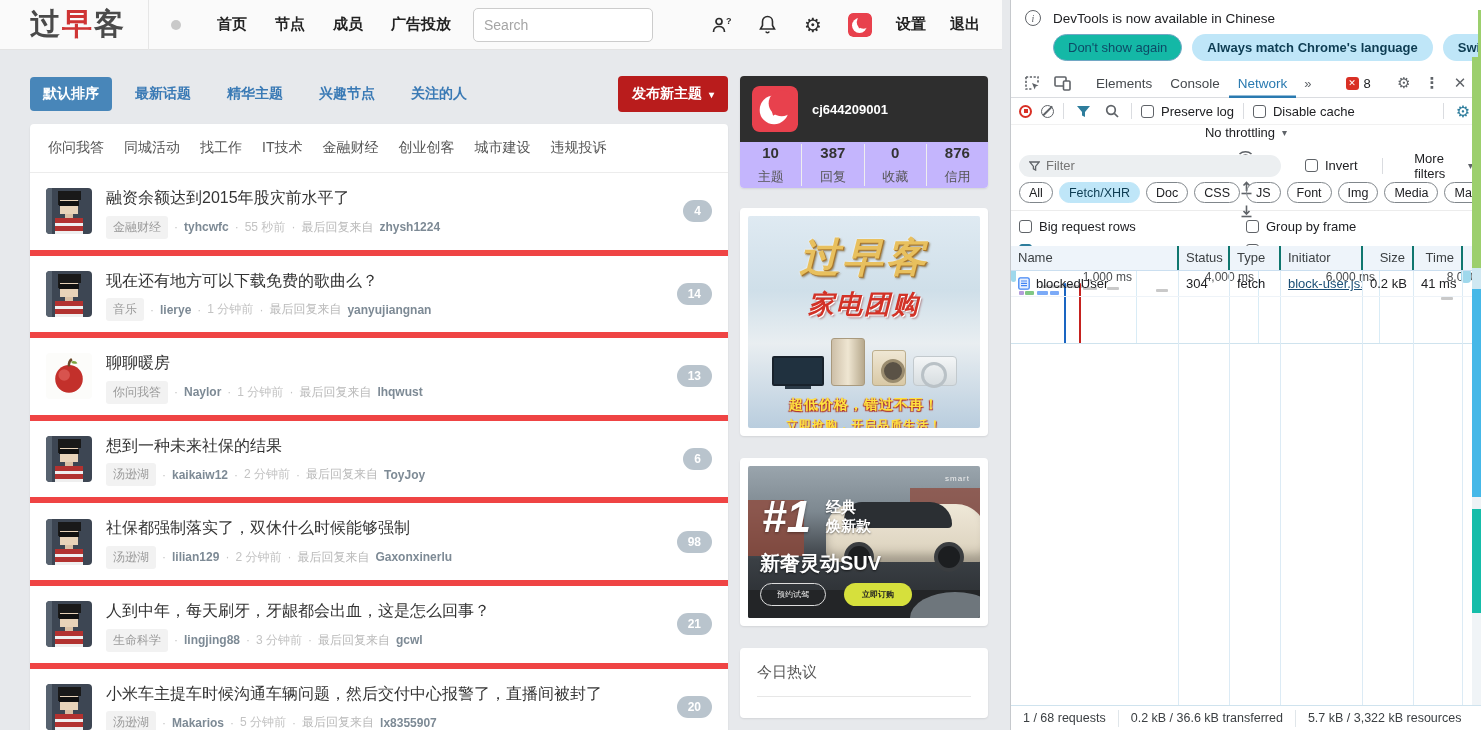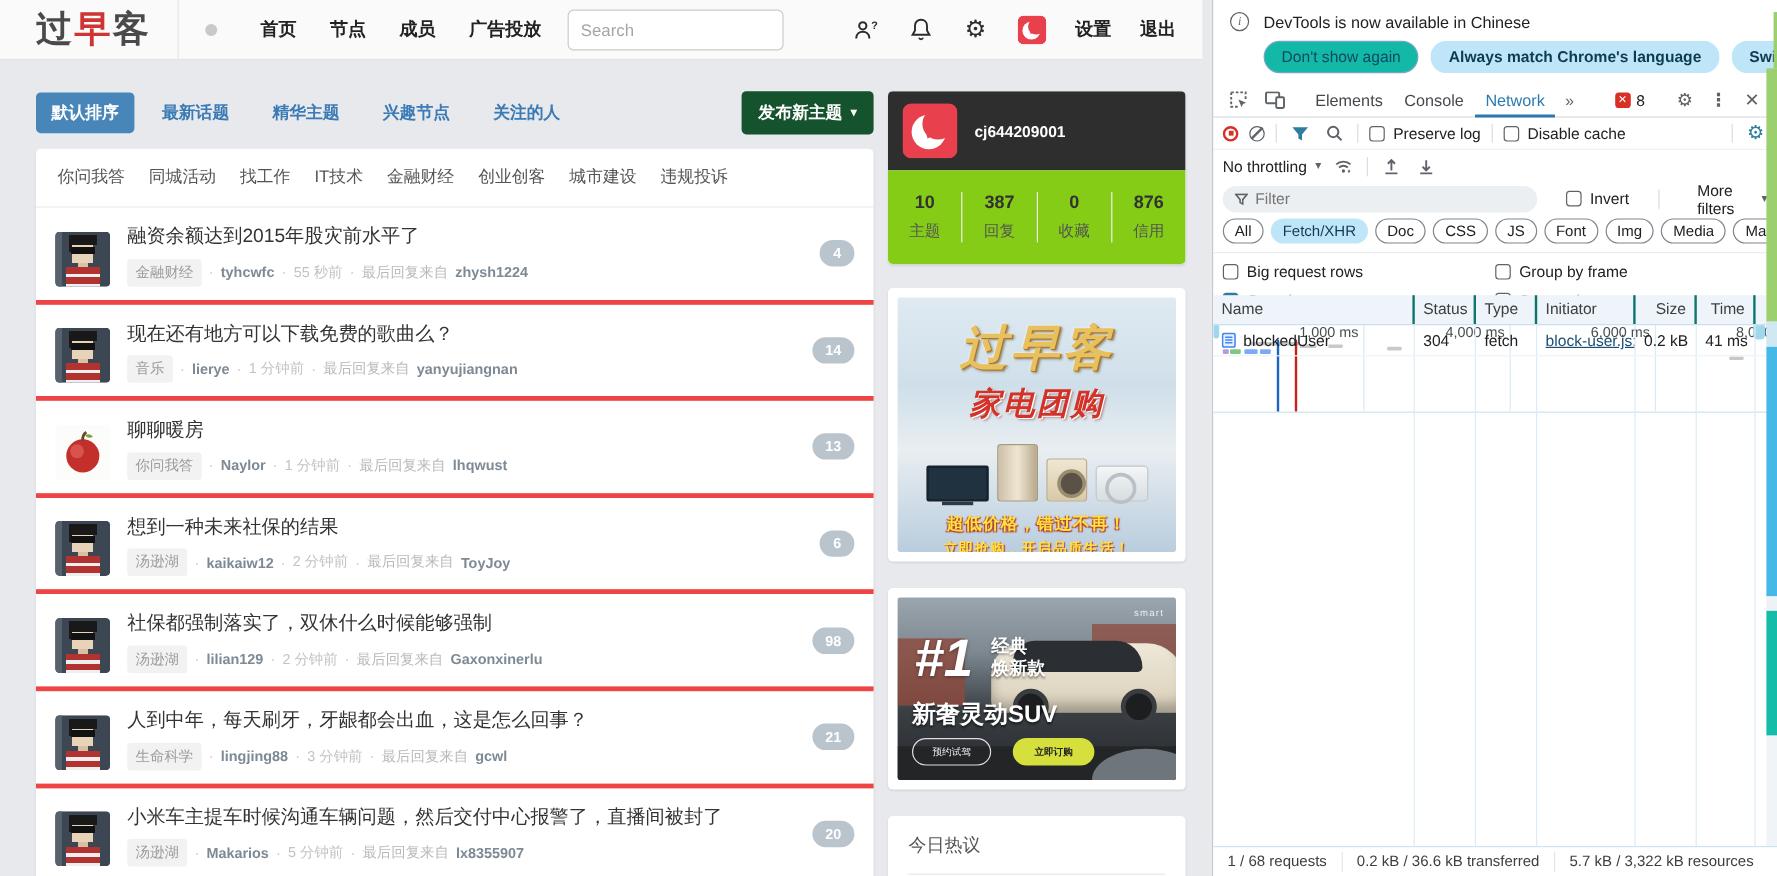--- a/index.html
+++ b/index.html
@@ -23,45 +23,45 @@
   .nav-avatar { width:24px; height:24px; border-radius:5px; overflow:hidden; cursor:pointer; }
   .nav-right a.txt { color:#222; font-size:15px; font-weight:bold; text-decoration:none; cursor:pointer; }
 
   .main { display:flex; padding:26px 0 0 30px; }
   .col-left { width:698px; }
   .col-right { width:248px; margin-left:12px; }
 
   .tabs-row { display:flex; align-items:center; margin-bottom:12px; }
   .tab { font-size:14px; padding:8px 13px; border-radius:4px; color:#3a7ab5; cursor:pointer; font-weight:bold; margin-right:10px; white-space:nowrap; }
   .tab.active { background:#4886b9; color:#fff; }
-  .btn-new-topic { margin-left:auto; background:#14532d; color:#fff; font-size:14px; font-weight:bold; border:none; border-radius:4px; padding:9px 14px; cursor:pointer; display:flex; align-items:center; gap:7px; }
+  .btn-new-topic { margin-left:auto; background:#b91c1c; color:#fff; font-size:14px; font-weight:bold; border:none; border-radius:4px; padding:9px 14px; cursor:pointer; display:flex; align-items:center; gap:7px; }
   .caret { font-size:10px; }
 
   .card { background:#fff; border-radius:4px; box-shadow:0 1px 2px rgba(0,0,0,.09); }
   .cats { padding:15px 18px; border-bottom:1px solid #ececec; display:flex; flex-wrap:wrap; gap:4px 20px; }
   .cats a { color:#555; font-size:14px; text-decoration:none; cursor:pointer; }
 
-  .topic-row { display:flex; align-items:flex-end; padding:11px 16px; border-bottom:4px solid #ef4444; position:relative; }
+  .topic-row { display:flex; align-items:center; padding:11px 16px; border-bottom:6px solid #ef4444; position:relative; }
   .t-avatar { width:46px; height:46px; border-radius:4px; overflow:hidden; flex:0 0 46px; cursor:pointer; }
   .t-avatar svg { display:block; }
   .t-main { margin-left:14px; padding-right:70px; }
   .t-title { font-size:16px; color:#333; line-height:1.35; margin:3px 0 7px; cursor:pointer; }
   .t-meta { font-size:12px; color:#c3c3c3; display:flex; align-items:center; flex-wrap:wrap; gap:6px; }
   .t-node { background:#f2f2f2; color:#9b9b9b; padding:3px 7px; border-radius:3px; font-size:12px; cursor:pointer; }
   .t-user { color:#7d8a95; font-weight:bold; cursor:pointer; }
   .t-time { color:#c3c3c3; }
   .t-lastlabel { color:#b9b9b9; }
   .t-count { position:absolute; right:16px; top:50%; transform:translateY(-50%); background:#b9c4cd; color:#fff; font-size:12px; font-weight:bold; border-radius:11px; padding:4px 11px; cursor:pointer; }
 
   
   .profile-card { overflow:hidden; margin-bottom:20px; }
   .profile-head { background:#2e2e2e; padding:10px 12px; display:flex; align-items:center; gap:14px; }
   .profile-avatar { width:46px; height:46px; border-radius:6px; overflow:hidden; cursor:pointer; }
   .profile-name { color:#fff; font-size:13px; font-weight:bold; }
-  .profile-stats { display:flex; padding:18px 0; background:#84cc16; }
+  .profile-stats { display:flex; padding:2px 0; background:#c4b5fd; }
   .stat { flex:1; text-align:center; border-left:1px solid #eee; cursor:pointer; }
   .stat:first-child { border-left:none; }
   .stat .v { font-size:15px; font-weight:bold; color:#333; }
   .stat .l { font-size:13px; color:#555; margin-top:7px; }
 
   .ad-card { padding:8px; margin-bottom:22px; }
   .ad1 { height:212px; border-radius:2px; position:relative; overflow:hidden; cursor:pointer;
          background:linear-gradient(180deg,#dfeaf2 0%,#cfdfe9 35%,#e9eef1 60%,#b9cdde 100%); text-align:center; }
   .ad1 .gold { margin-top:14px; font-size:40px; font-weight:bold; letter-spacing:3px; color:#e8c05e;
                text-shadow:1px 1px 0 #a8762c, 2px 2px 2px rgba(90,60,10,.55), 0 0 2px #fff; font-style:italic; }
@@ -625,21 +625,21 @@
       </label>
     <span class="vsep"></span>
     <label class="cb-lab">
         <span class="cb"></span>
         <span>Disable cache</span>
       </label>
     <span class="vsep" style="margin-left:auto;"></span>
     <span class="ico-btn accent glyph" style="color:#2e7d9c;font-size:16px;">⚙</span>
   </div>
 
-  <div class="dt-toolbar" style="border-bottom:none;">
+  <div class="dt-toolbar" style="border-bottom:none;flex-direction:column;">
     <span class="throttle">
       <span>No throttling</span>
         <span class="caret">▾</span>
     </span>
     <span class="ico-btn">
       <svg width="17" height="14" viewBox="0 0 17 14">
           <path d="M1.5 5 a9 9 0 0 1 12 0 M3.8 7.6 a6 6 0 0 1 7.4 0" fill="none" stroke="#5f6368" stroke-width="1.6"></path>
           <circle cx="7.5" cy="10.5" r="1.4" fill="#5f6368"></circle>
           <path d="M12.2 9 l.4 1 1 .2 -.7.8 .2 1 -.9-.4 -.9.4 .2-1 -.7-.8 1-.2z" fill="#5f6368"></path>
         </svg>

